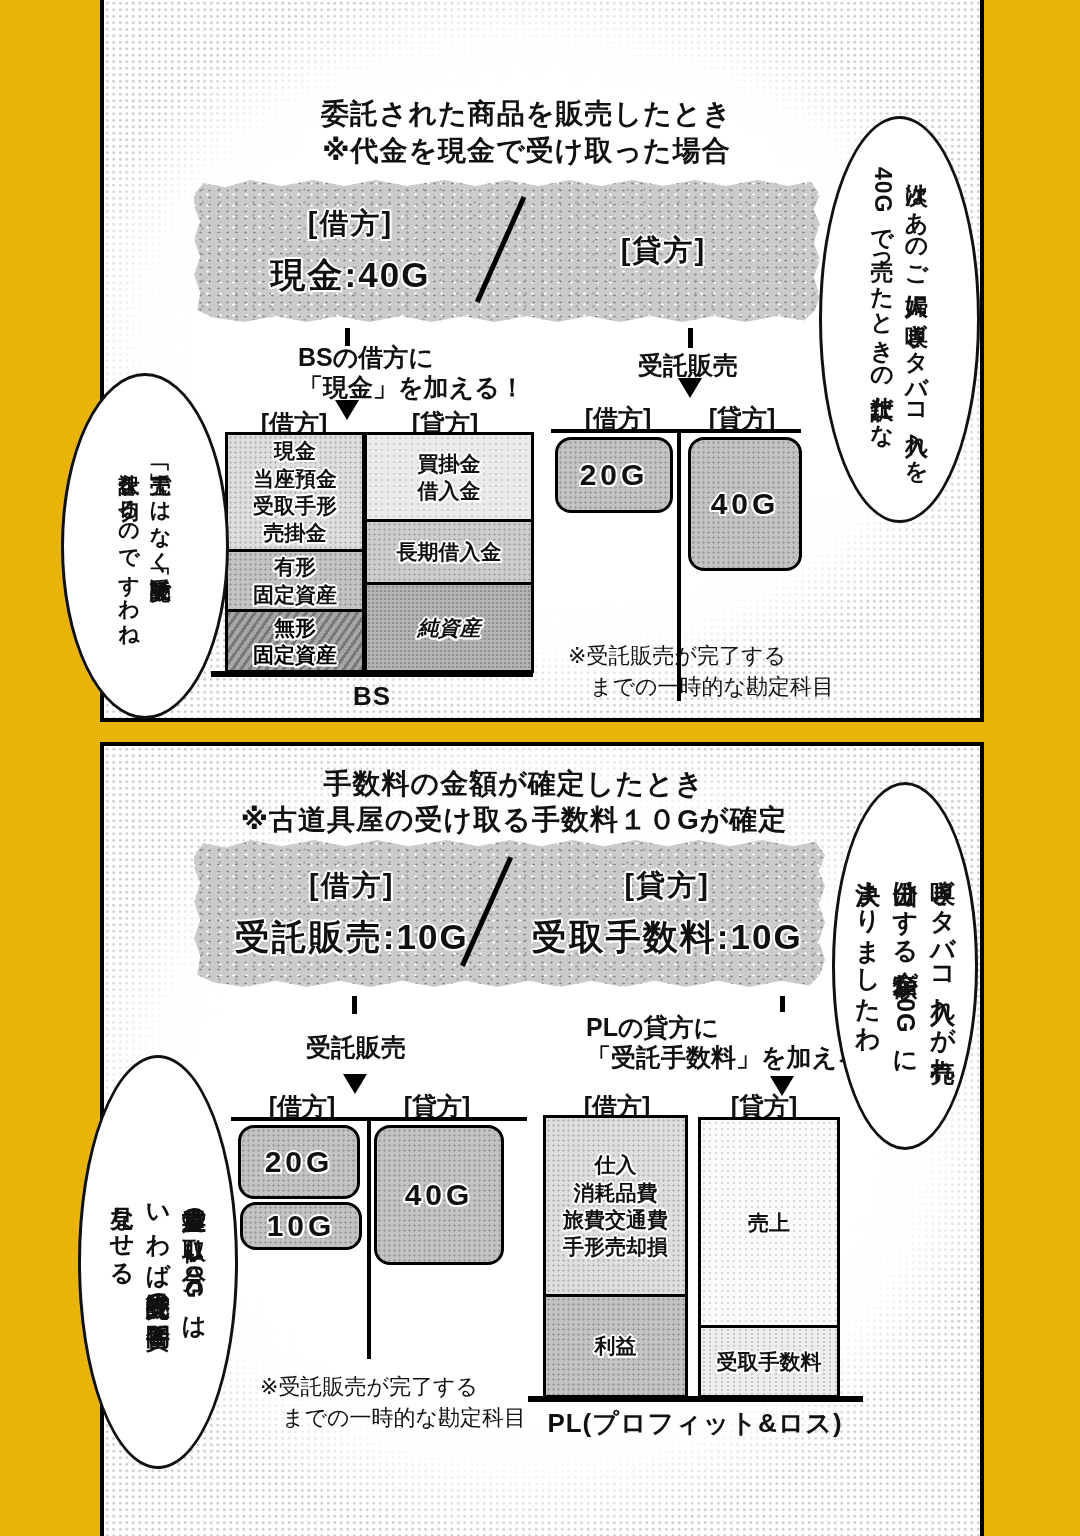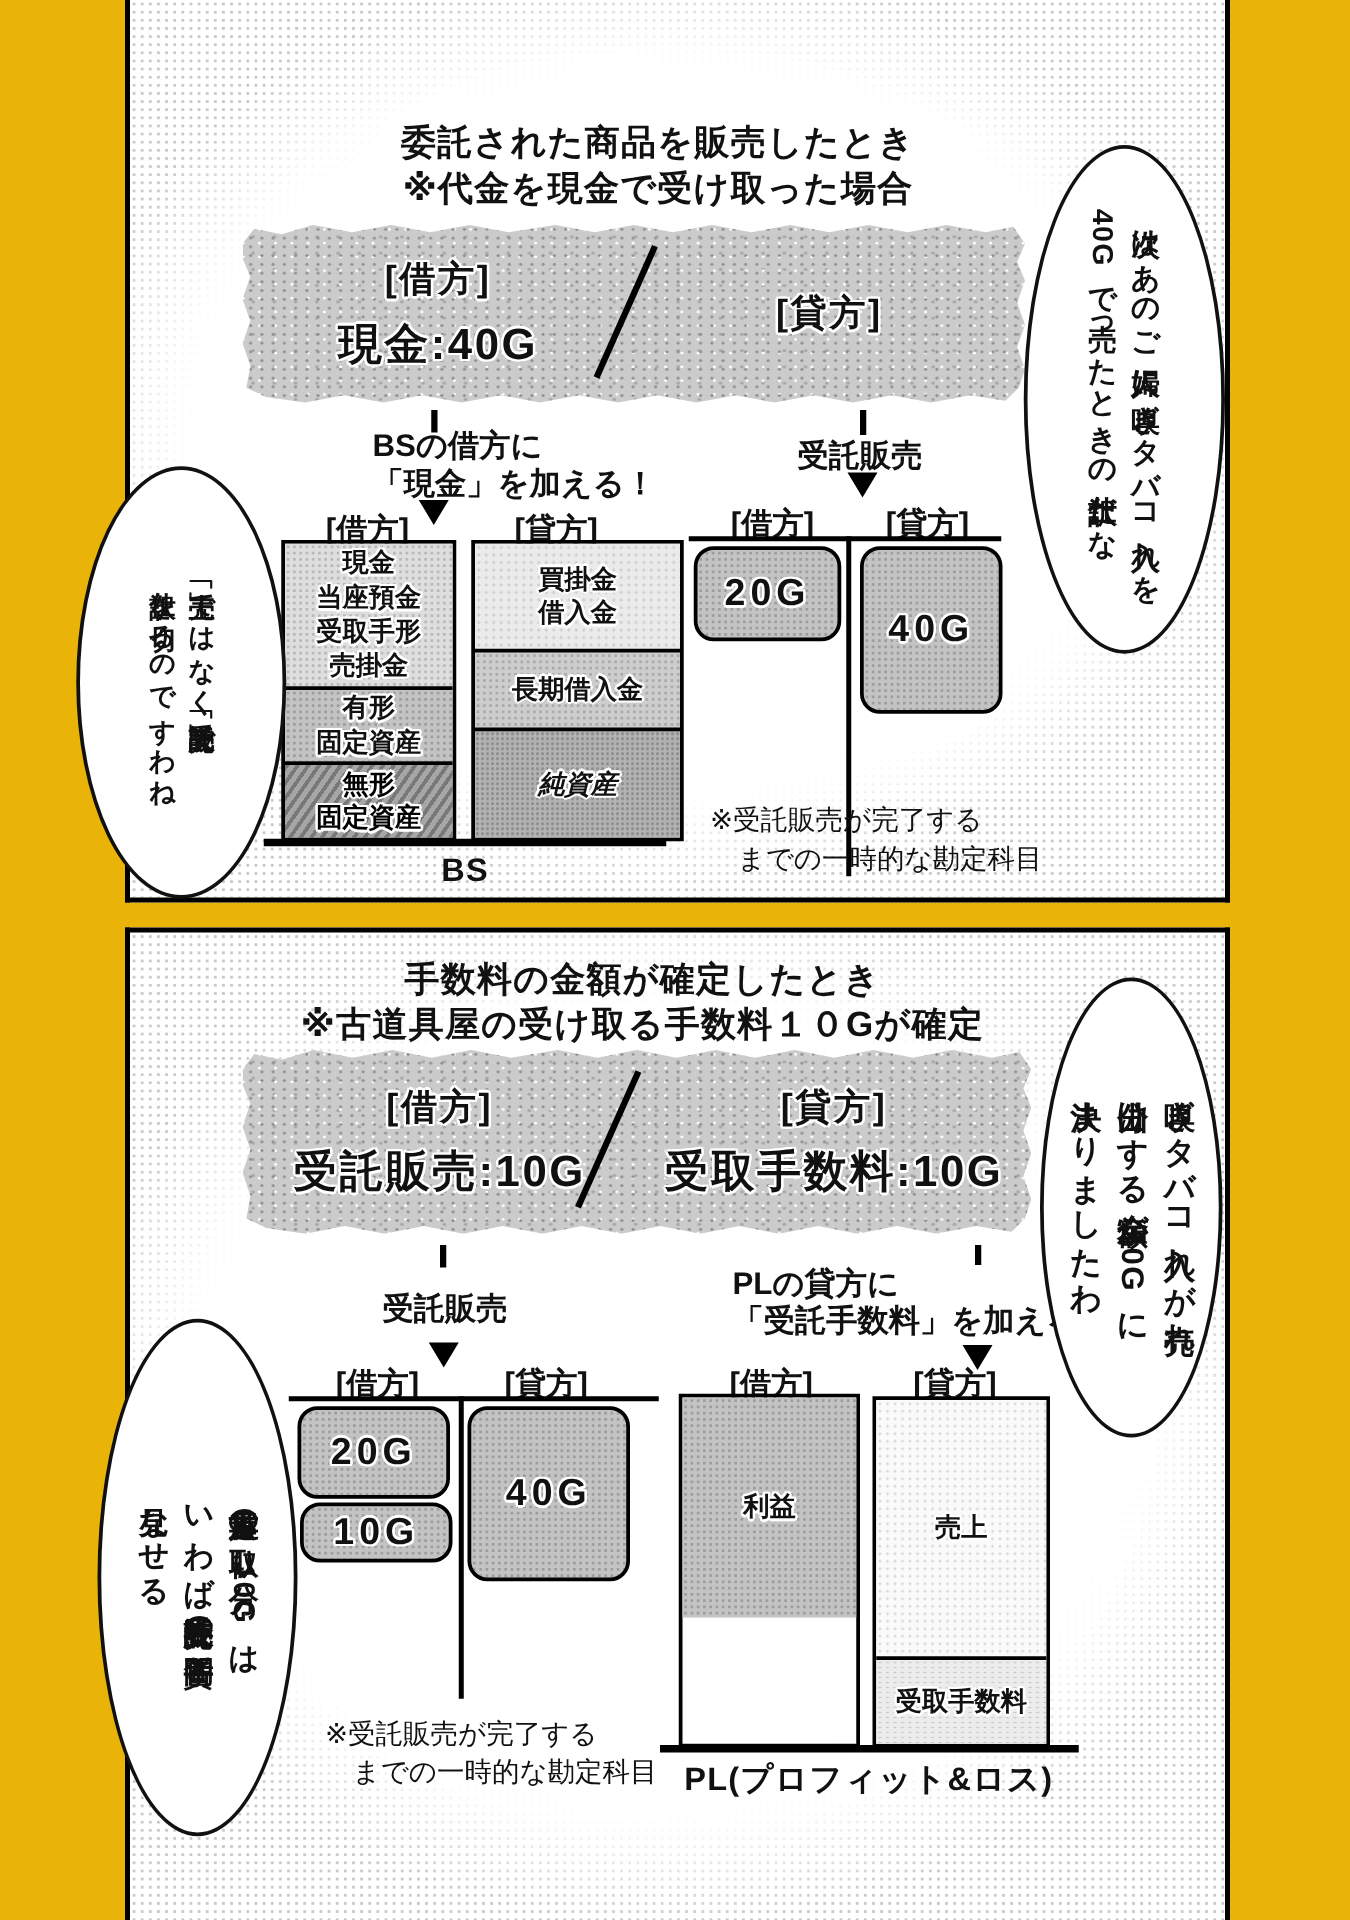--- a/index.html
+++ b/index.html
@@ -87,21 +87,21 @@
   #p1-al-head{left:231px;top:400px;}
   #p1-ar-stub{left:584px;top:328px;height:20px;}
   #p1-ar-lbl{left:524px;top:350px;width:120px;text-align:center;}
   #p1-ar-head{left:574px;top:378px;}
   #bs-hd{left:144px;top:407px;width:92px;}
   #bs-hc{left:295px;top:407px;width:92px;}
   #bs-dcol{left:121px;top:432px;width:140px;height:241px;}
   #bs-dcol .seg:nth-child(1){height:114px;}
   #bs-dcol .seg:nth-child(2){height:60px;}
   #bs-dcol .seg:nth-child(3){height:61px;}
-  #bs-ccol{left:273px;top:432px;width:170px;height:241px;}
+  #bs-ccol{left:260px;top:432px;width:170px;height:241px;}
   #bs-ccol .seg:nth-child(1){height:84px;}
   #bs-ccol .seg:nth-child(2){height:63px;}
   #bs-ccol .seg:nth-child(3){height:88px;font-style:italic;}
   #bs-base{left:107px;top:671px;width:322px;}
   #bs-cap{left:236px;top:681px;width:64px;}
   #ta1-hd{left:466px;top:402px;width:96px;}
   #ta1-hc{left:590px;top:402px;width:96px;}
   #ta1-top{left:447px;top:429px;width:250px;}
   #ta1-v{left:573px;top:429px;height:272px;}
   #ta1-b20{left:451px;top:437px;width:118px;height:76px;}
@@ -244,20 +244,24 @@
     </div>
     <div class="tbox pt2" id="ta2-b40">
       <span class="halo">40G</span>
     </div>
     <div class="note" id="p2-note">※受託販売が完了する
 　までの一時的な勘定科目</div>
 
     <div class="acct-h" id="pl-hd">[借方]</div>
     <div class="acct-h" id="pl-hc">[貸方]</div>
     <div class="sheet-col" id="pl-dcol">
+      <div class="seg pt1"><span class="halo">仕入
+消耗品費
+旅費交通費
+手形売却損</span></div>
       <div class="seg pt2"><span class="halo">利益</span></div>
     </div>
     <div class="sheet-col" id="pl-ccol">
       <div class="seg pt7"><span class="halo">売上</span></div>
       <div class="seg pt8"><span class="halo">受取手数料</span></div>
     </div>
     <div class="baseline" id="pl-base"></div>
     <div class="caption" id="pl-cap">PL(プロフィット&amp;ロス)</div>
   </section>
 

